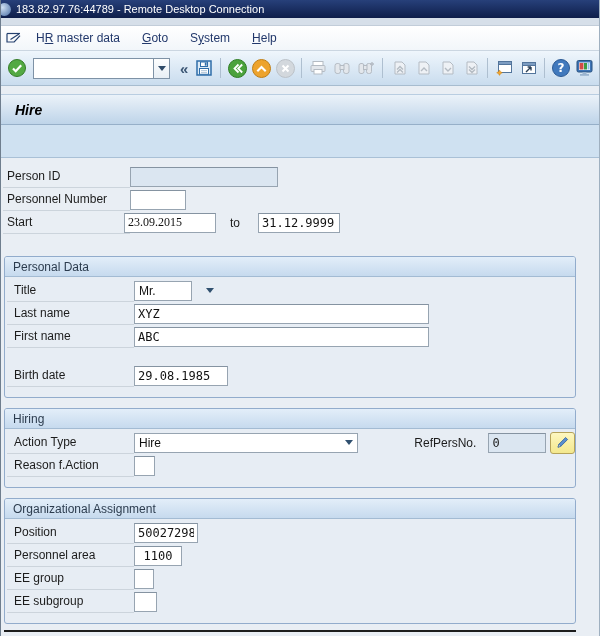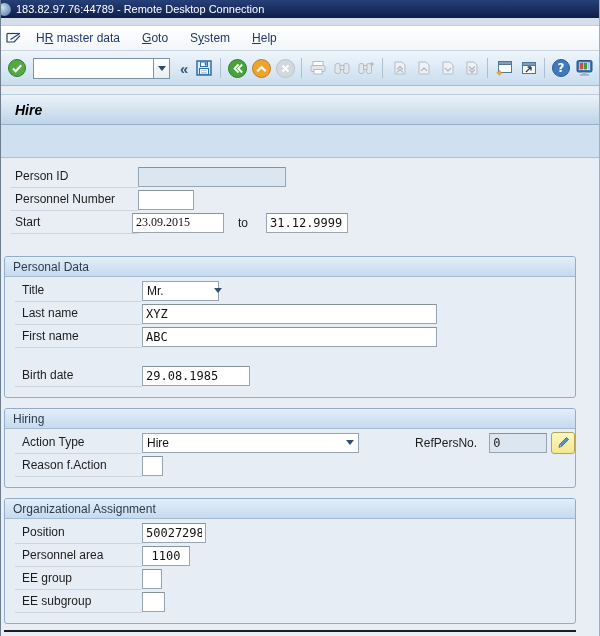--- a/index.html
+++ b/index.html
@@ -48,21 +48,21 @@
   .screen-title{
     height:31px; background:linear-gradient(#ebf2f9,#bed4e9);
     border-top:1px solid #b9cde1; border-bottom:1px solid #96afc8;
     display:flex; align-items:center; padding-left:14px;
   }
   .screen-title .t{ font-size:14px; font-weight:bold; font-style:italic; color:#000; }
   .subband{ height:33px; background:#cfe1f1; border-bottom:1px solid #a9c0d6; }
   
   .main{ padding-top:7px; }
   .content{ width:578px; }
-  .frow{ display:flex; align-items:center; height:23px; margin-left:10px; }
+  .frow{ display:flex; align-items:center; height:23px; margin-left:2px; }
   .flabel{
     width:127px; align-self:stretch; display:flex; align-items:center;
     border-bottom:1px solid #ccd4dc; padding-left:4px; font-size:12px; color:#1c1c1c; flex:none;
   }
   .group .flabel{ padding-left:7px; }
   .fld{
     height:20px; border:1px solid #97a4b1; border-top-color:#8593a1; background:#fff;
     font:12px "DejaVu Sans Mono", monospace; color:#111; padding:1px 3px;
   }
   .fld:disabled, .fld.dis{ background:#dbe6f1; color:#222; }
@@ -96,25 +96,25 @@
     width:25px; height:22px; margin-left:4px; border:1px solid #b5a35a; border-radius:3px;
     background:linear-gradient(#fdf7c0,#f3e88d); display:flex; align-items:center; justify-content:center; cursor:pointer;
   }
   .btn-copy{
     width:20px; height:21px; margin-left:2px; border:1px solid #8da3b9; border-radius:2px;
     background:linear-gradient(#e4edf6,#bed2e5); display:flex; align-items:center; justify-content:center; cursor:pointer;
   }
   .bottom-line{ position:absolute; left:3px; width:572px; bottom:4px; height:2px; background:#1d1d1d; }
   .w-personid{ width:148px; } .w-pnr{ width:56px; }
   .w-date{ width:92px; margin-left:-6px;font-family:Liberation Serif, serif; } .w-date2{ width:82px; }
-  .w-name{ width:295px; } .w-bdate{ width:108px; }
+  .w-name{ width:295px; } .w-bdate{ width:94px; }
   .w-ref{ width:58px; } .w-reason{ width:21px; }
   .w-pos{ width:64px; } .w-parea{ width:48px;text-align:center; } .w-psub{ width:40px; }
   .w-ee{ width:20px; } .w-ees{ width:23px; }
-  .combo-title{ width:77px;gap:44px; } .combo-action{ width:228px; }
+  .combo-title{ width:58px;gap:44px; } .combo-action{ width:228px; }
   .to-label{ margin:0 0 0 14px; } .ref-label{ margin-left:56px; }
   .reffld{ margin-left:12px; }
 </style>
 </head>
 <body>
 
 <div class="window">
 
   <div class="titlebar">
     <span class="appicon"></span>

